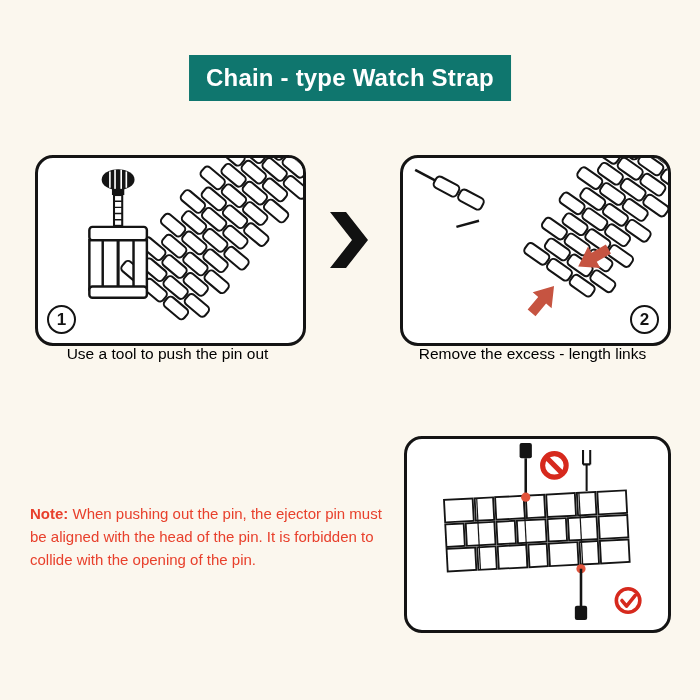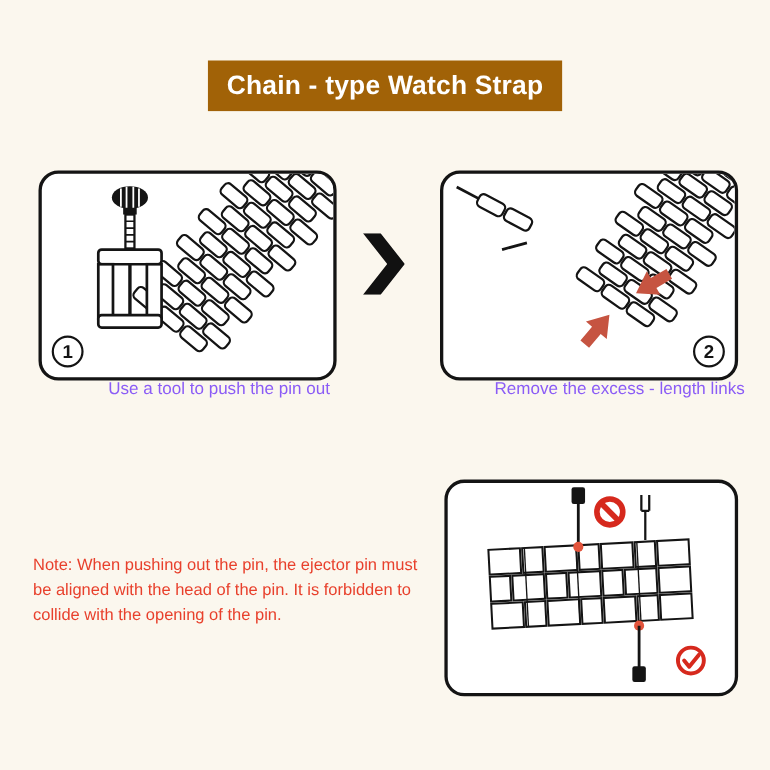--- a/index.html
+++ b/index.html
@@ -3,21 +3,21 @@
 <meta charset="utf-8">
 <style>
   html,body{margin:0;padding:0;}
   .page{
     position:relative; width:700px; height:700px;
     background:#FBF7EE; overflow:hidden;
     font-family:"Liberation Sans", sans-serif; color:#141414;
   }
   .title-banner{
     position:absolute; left:50%; top:55px; transform:translateX(-50%);
-    background:#a16207; color:#fff; font-weight:bold; font-size:24px;
+    background:#0f766e; color:#fff; font-weight:bold; font-size:24px;
     padding:9px 17px; white-space:nowrap; letter-spacing:.2px;
   }
   .panel{
     position:absolute; background:#fff; border:3.5px solid #141414;
     border-radius:18px; overflow:hidden;
   }
   .panel-left  {left:35px;  top:155px; width:265px; height:185px;}
   .panel-right {left:400px; top:155px; width:265px; height:185px;}
   .panel-bottom{left:404px; top:436px; width:261px; height:191px;}
   .panel svg{position:absolute; inset:0; width:100%; height:100%;}
@@ -25,29 +25,29 @@
     position:absolute; z-index:2; width:25px; height:25px;
     border:2.5px solid #141414; border-radius:50%; background:#fff;
     display:flex; align-items:center; justify-content:center;
     font-weight:bold; font-size:17px; line-height:1;
   }
   .badge-1{left:9px;  bottom:9px;}
   .badge-2{right:9px; bottom:9px;}
   .chevron{position:absolute; left:330px; top:212px; width:38px; height:56px;}
   .caption{
     position:absolute; top:345px; font-size:15.5px; line-height:1.22;
-    text-align:right; color:#8b5cf6;
+    text-align:center; color:#000000;
   }
   .caption-left {left:35px;  width:265px;}
-  .caption-right{left:412px; width:265px;}
+  .caption-right{left:400px; width:265px;}
   .note{
     position:absolute; left:30px; top:503px; width:352px;
     color:#E8402C; font-size:15px; line-height:1.53;
   }
-  .note b{font-weight:normal;text-align:center;}
+  .note b{font-weight:bold;text-align:center;}
 </style>
 </head>
 <body>
 
 <div class="page">
 
   <div class="title-banner">Chain - type Watch Strap</div>
 
   <div class="panel panel-left">
     <svg viewBox="0 0 258 178">

